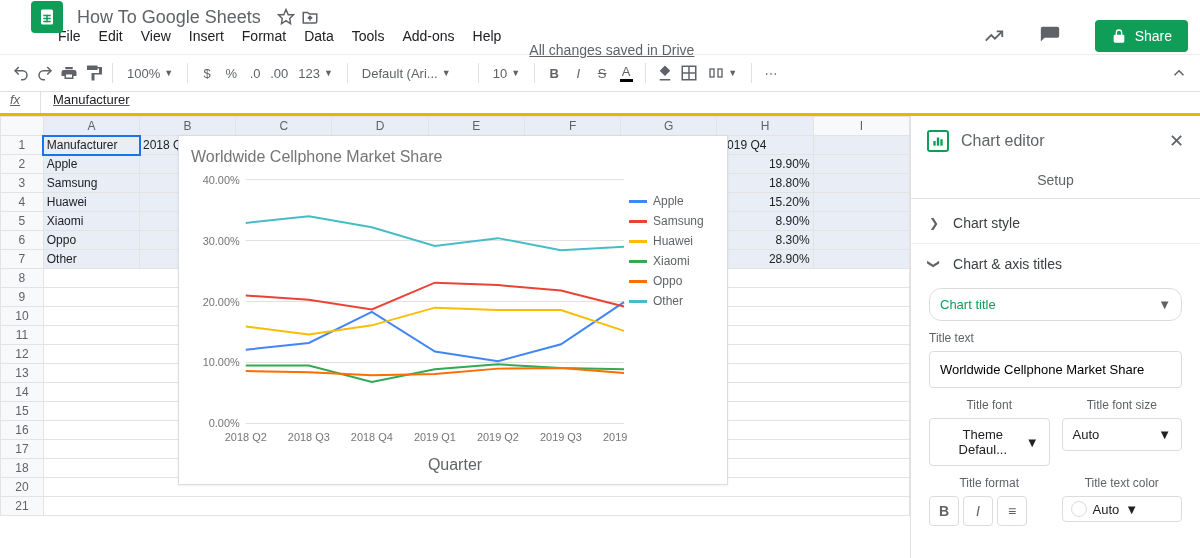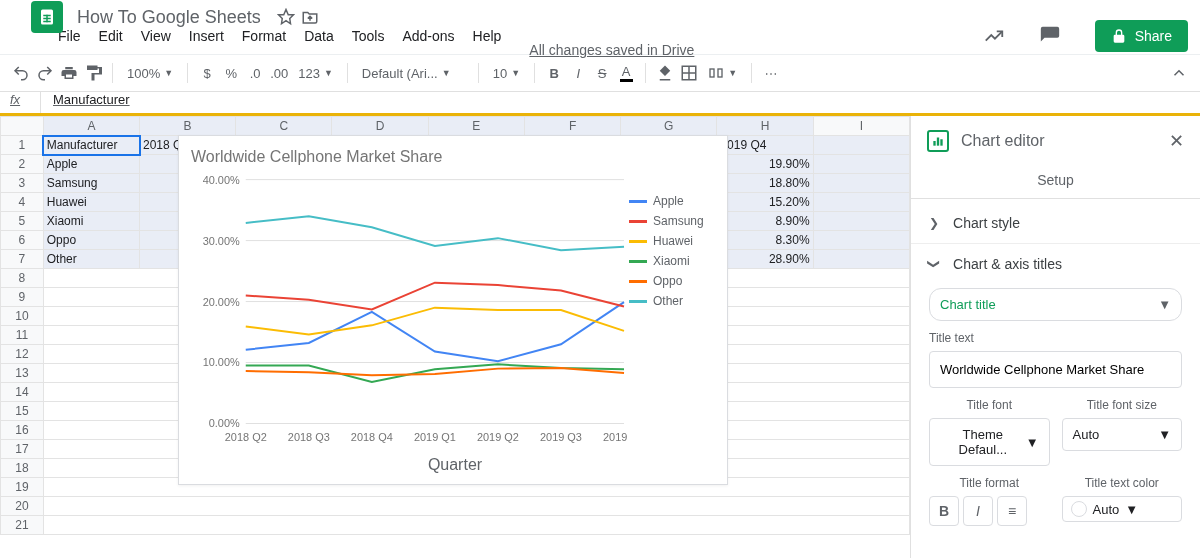--- a/index.html
+++ b/index.html
@@ -375,24 +375,20 @@
       <tr>
             <th class="rowh">16</th>
             <td colspan="9"></td>
           </tr>
       <tr>
             <th class="rowh">17</th>
             <td colspan="9"></td>
           </tr>
       <tr>
             <th class="rowh">18</th>
-            <td colspan="9"></td>
-          </tr>
-      <tr>
-            <th class="rowh">19</th>
             <td colspan="9"></td>
           </tr>
       <tr>
             <th class="rowh">20</th>
             <td colspan="9"></td>
           </tr>
       <tr>
             <th class="rowh">21</th>
             <td colspan="9"></td>
           </tr>

